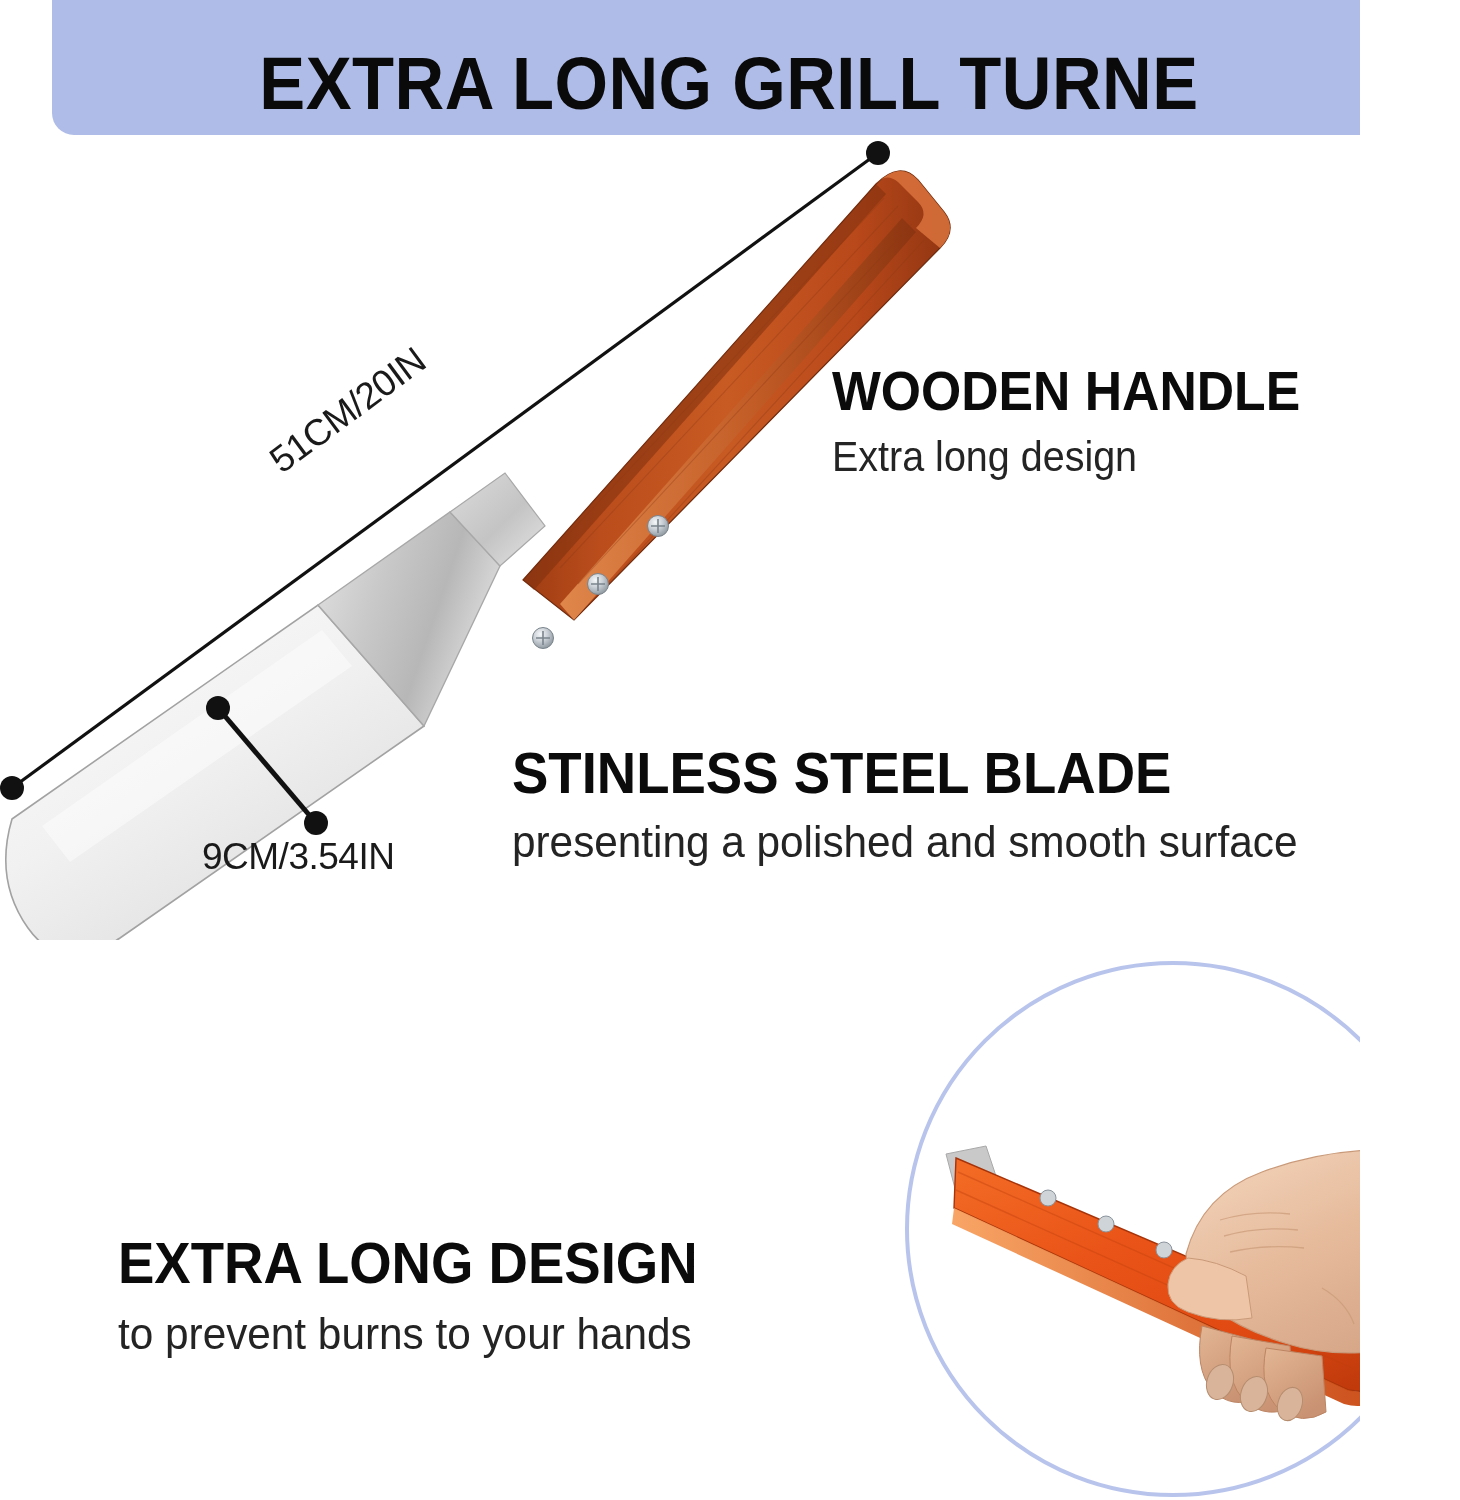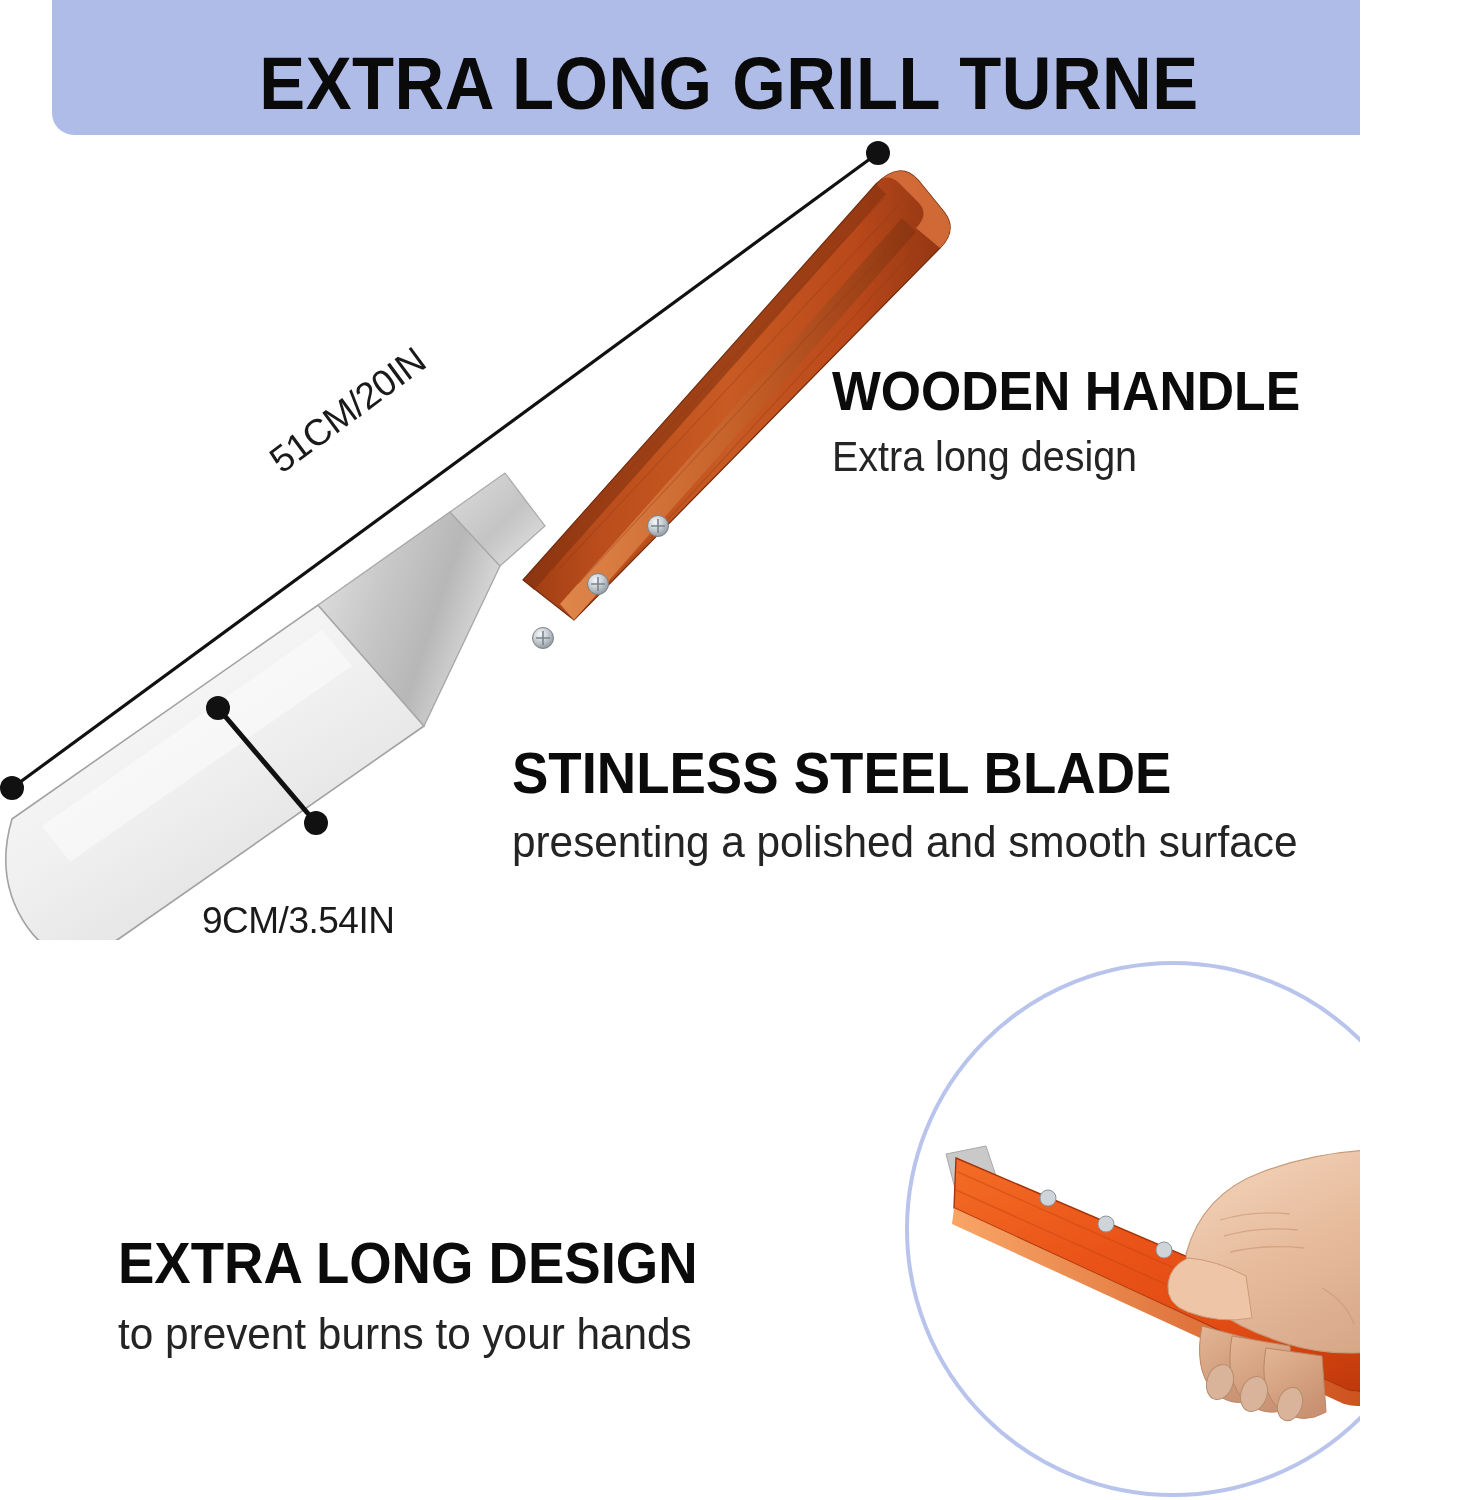--- a/index.html
+++ b/index.html
@@ -65,21 +65,21 @@
     letter-spacing: -0.5px;
   }
   #dim-length-label {
     left: 262px;
     top: 448px;
     transform: rotate(-36.5deg);
     transform-origin: left top;
   }
   #dim-width-label {
     left: 202px;
-    top: 900px;
+    top: 836px;
     text-align: center;
   }
 
   
   .callout { position: absolute; }
   .callout-title {
     font-family: "Liberation Sans Narrow", "Liberation Sans", sans-serif;
     font-weight: bold;
     color: #0b0b0b;
     white-space: nowrap;

